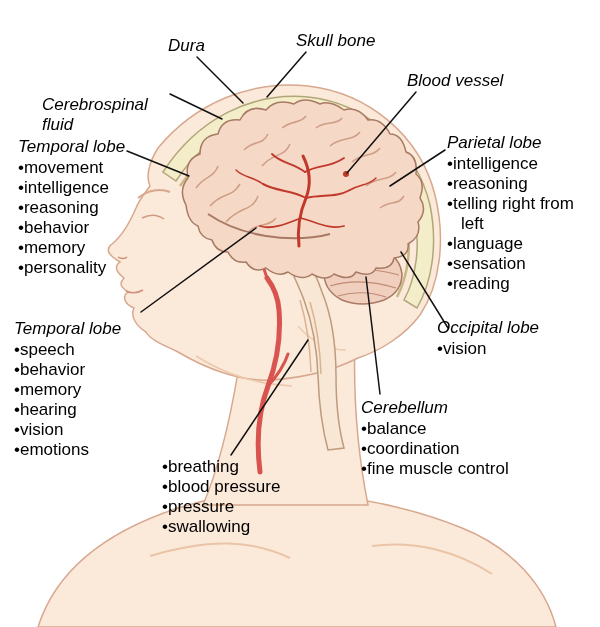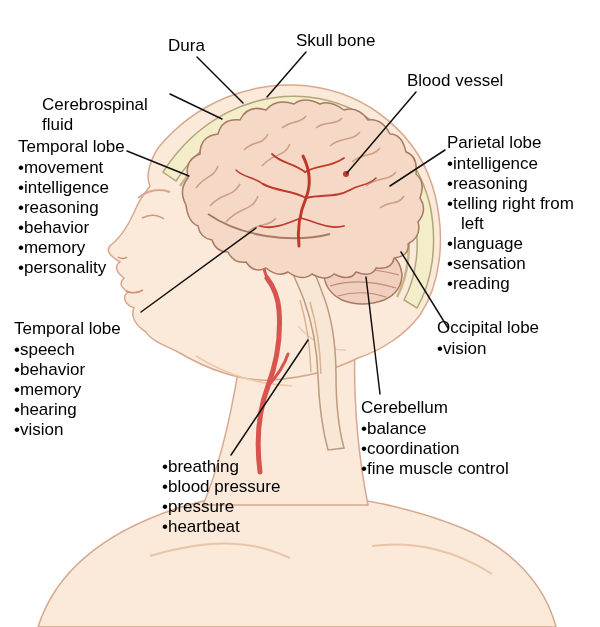--- a/index.html
+++ b/index.html
@@ -2,21 +2,21 @@
 <html><head>
 <meta charset="utf-8">
 <style>
   html,body{margin:0;padding:0;background:#ffffff;}
   .stage{
     position:relative;width:600px;height:627px;background:#ffffff;overflow:hidden;
     font-family:"Liberation Sans", sans-serif;color:#000;
   }
   .art{position:absolute;left:0;top:0;}
   .label{position:absolute;font-size:17px;line-height:20px;color:#000;}
-  .label-title{white-space:nowrap;}
+  .label-title{white-space:nowrap;font-style:italic;}
   .label.wrap .label-title{white-space:normal;margin-top:33px;}
   .label-items{list-style:none;margin:1px 0 0 0;padding:0;}
   .label-items li{padding-left:14px;text-indent:-14px;}
   .label-items li::before{content:"\2022 ";}
 </style>
 </head>
 <body>
 
 <div class="stage">
 
@@ -203,34 +203,35 @@
   </div>
 
   <div class="label" style="left:14px;top:319px">
     <div class="label-title">Temporal lobe</div>
     <ul class="label-items">
         <li>speech</li>
         <li>behavior</li>
         <li>memory</li>
         <li>hearing</li>
         <li>vision</li>
+        <li>emotions</li>
       </ul>
   </div>
 
   <div class="label" style="left:361px;top:398px;width:185px">
     <div class="label-title">Cerebellum</div>
     <ul class="label-items">
         <li>balance</li>
         <li>coordination</li>
         <li>fine muscle control</li>
       </ul>
   </div>
 
   <div class="label" style="left:162px;top:456px;width:160px">
     <ul class="label-items">
         <li>breathing</li>
         <li>blood pressure</li>
         <li>pressure</li>
-        <li>heartbeat</li>
+        <li>swallowing</li>
       </ul>
   </div>
 
 </div>
 
 </body></html>

